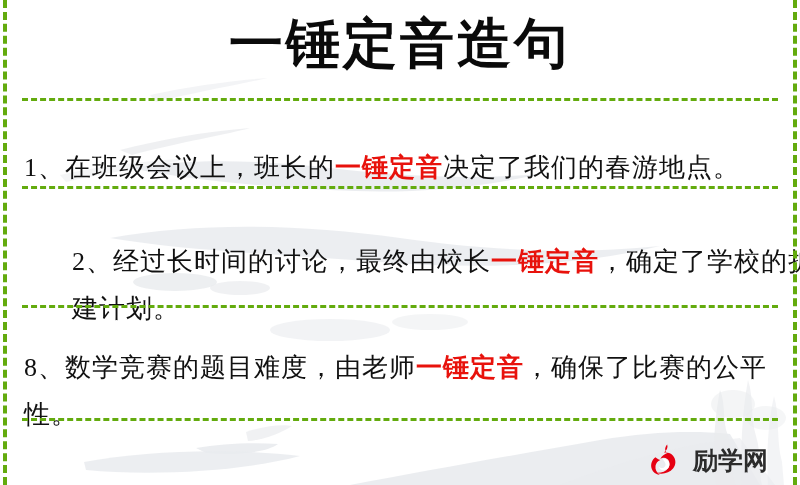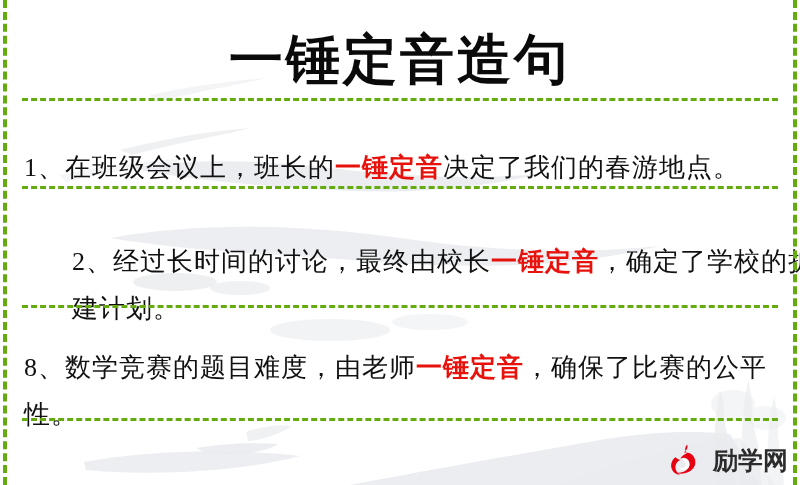--- a/index.html
+++ b/index.html
@@ -66,21 +66,20 @@
     left: 0;
     width: 800px;
     text-align: center;
     font-family: "Liberation Serif", "DejaVu Serif", serif;
     font-weight: bold;
     font-size: 54px;
     line-height: 72px;
     letter-spacing: 3px;
     color: #0a0a0a;
     white-space: nowrap;
-    margin-top: 16px;
   }
 
   .sentence {
     position: absolute;
     left: 24px;
     width: 752px;
     font-family: "Liberation Serif", "DejaVu Serif", serif;
     font-size: 26px;
     line-height: 47px;
     color: #111111;
@@ -92,21 +91,21 @@
     font-weight: bold;
   }
 
   #s1 { top: 118px; }
   #s2 { top: 212px; margin-left: 48px; }
   #s3 { top: 318px; }
 
   
   .logo {
     position: absolute;
-    right: 12px;
+    right: 32px;
     bottom: 8px;
     z-index: 4;
     display: flex;
     align-items: center;
     gap: 12px;
   }
   .logo-mark {
     width: 34px;
     height: 34px;
     flex: none;

